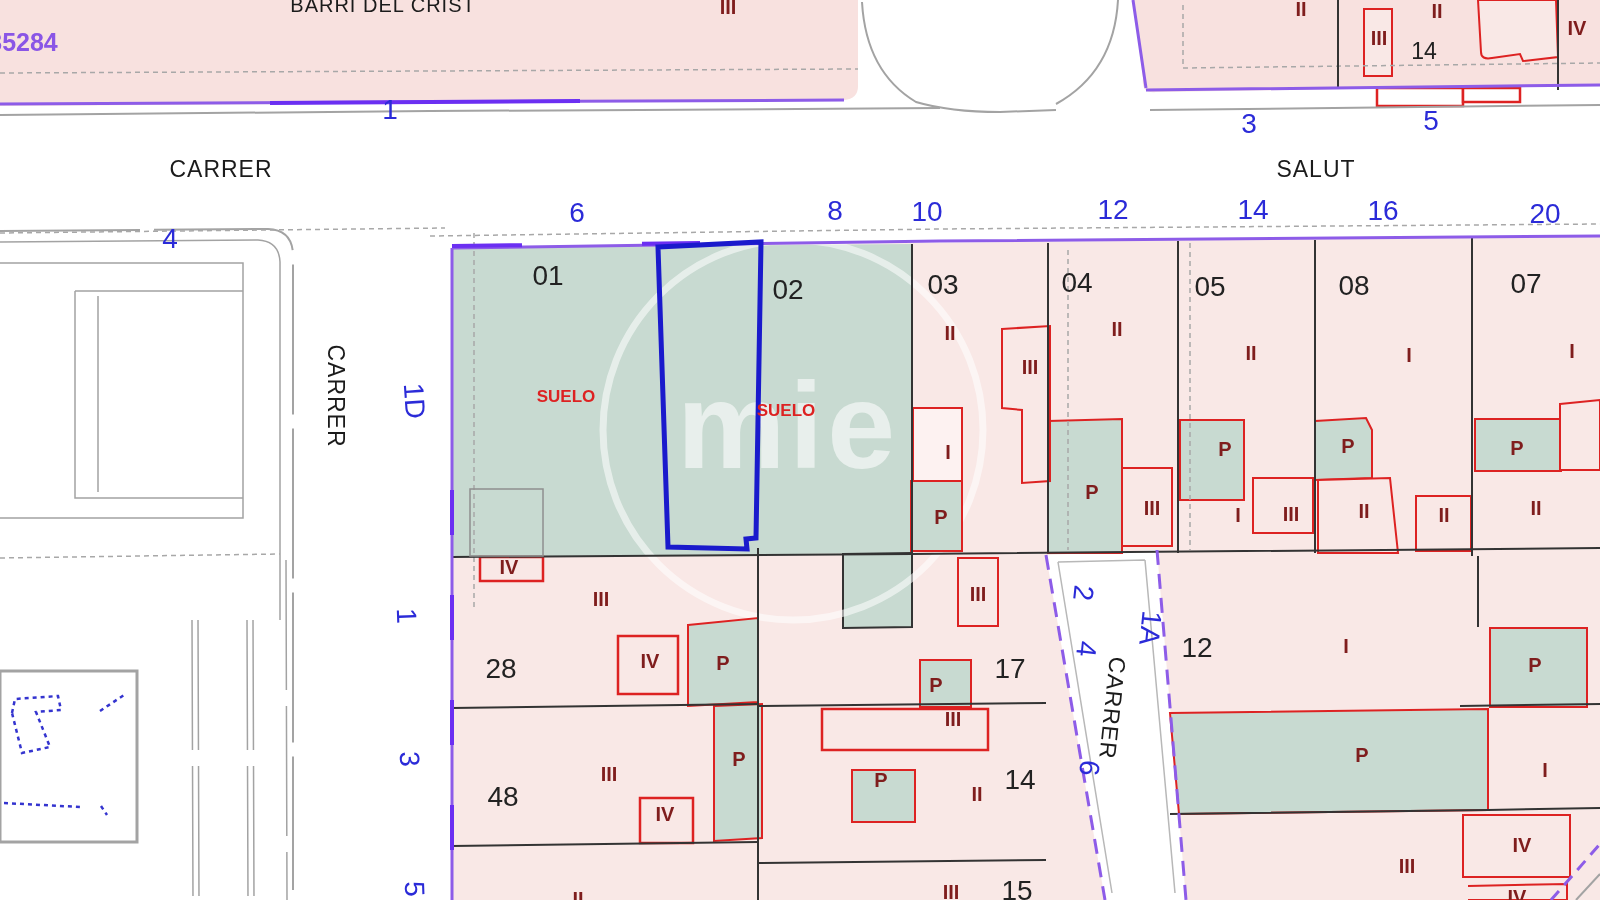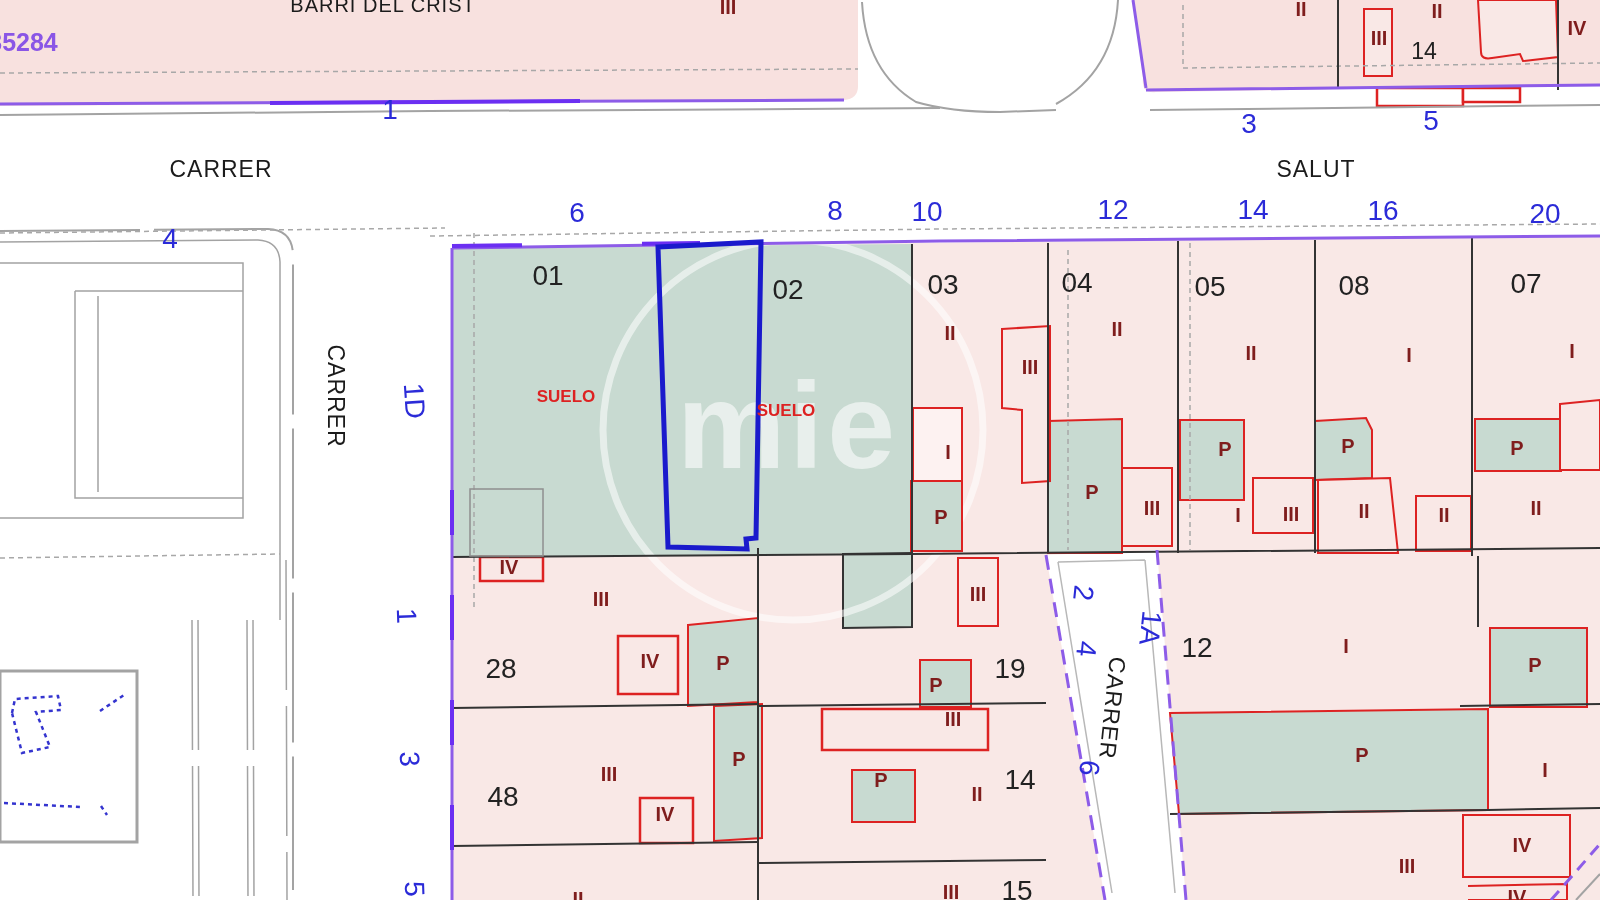--- a/index.html
+++ b/index.html
@@ -175,21 +175,21 @@
   <span class="lbl blk" style="left:548px;top:276px">01</span>
   <span class="lbl blk" style="left:788px;top:290px">02</span>
   <span class="lbl blk" style="left:943px;top:285px">03</span>
   <span class="lbl blk" style="left:1077px;top:283px">04</span>
   <span class="lbl blk" style="left:1210px;top:287px">05</span>
   <span class="lbl blk" style="left:1354px;top:286px">08</span>
   <span class="lbl blk" style="left:1526px;top:284px">07</span>
   <span class="lbl blk-sm" style="left:1424px;top:51px">14</span>
   <span class="lbl blk" style="left:501px;top:669px">28</span>
   <span class="lbl blk" style="left:503px;top:797px">48</span>
-  <span class="lbl blk" style="left:1010px;top:669px">19</span>
+  <span class="lbl blk" style="left:1010px;top:669px">17</span>
   <span class="lbl blk" style="left:1020px;top:780px">14</span>
   <span class="lbl blk" style="left:1017px;top:891px">15</span>
   <span class="lbl blk" style="left:1197px;top:648px">12</span>
 
   <span class="lbl red" style="left:728px;top:7px">III</span>
   <span class="lbl red" style="left:1301px;top:9px">II</span>
   <span class="lbl red" style="left:1379px;top:38px">III</span>
   <span class="lbl red" style="left:1437px;top:11px">II</span>
   <span class="lbl red" style="left:1577px;top:28px">IV</span>
   <span class="lbl suelo" style="left:566px;top:396px">SUELO</span>

